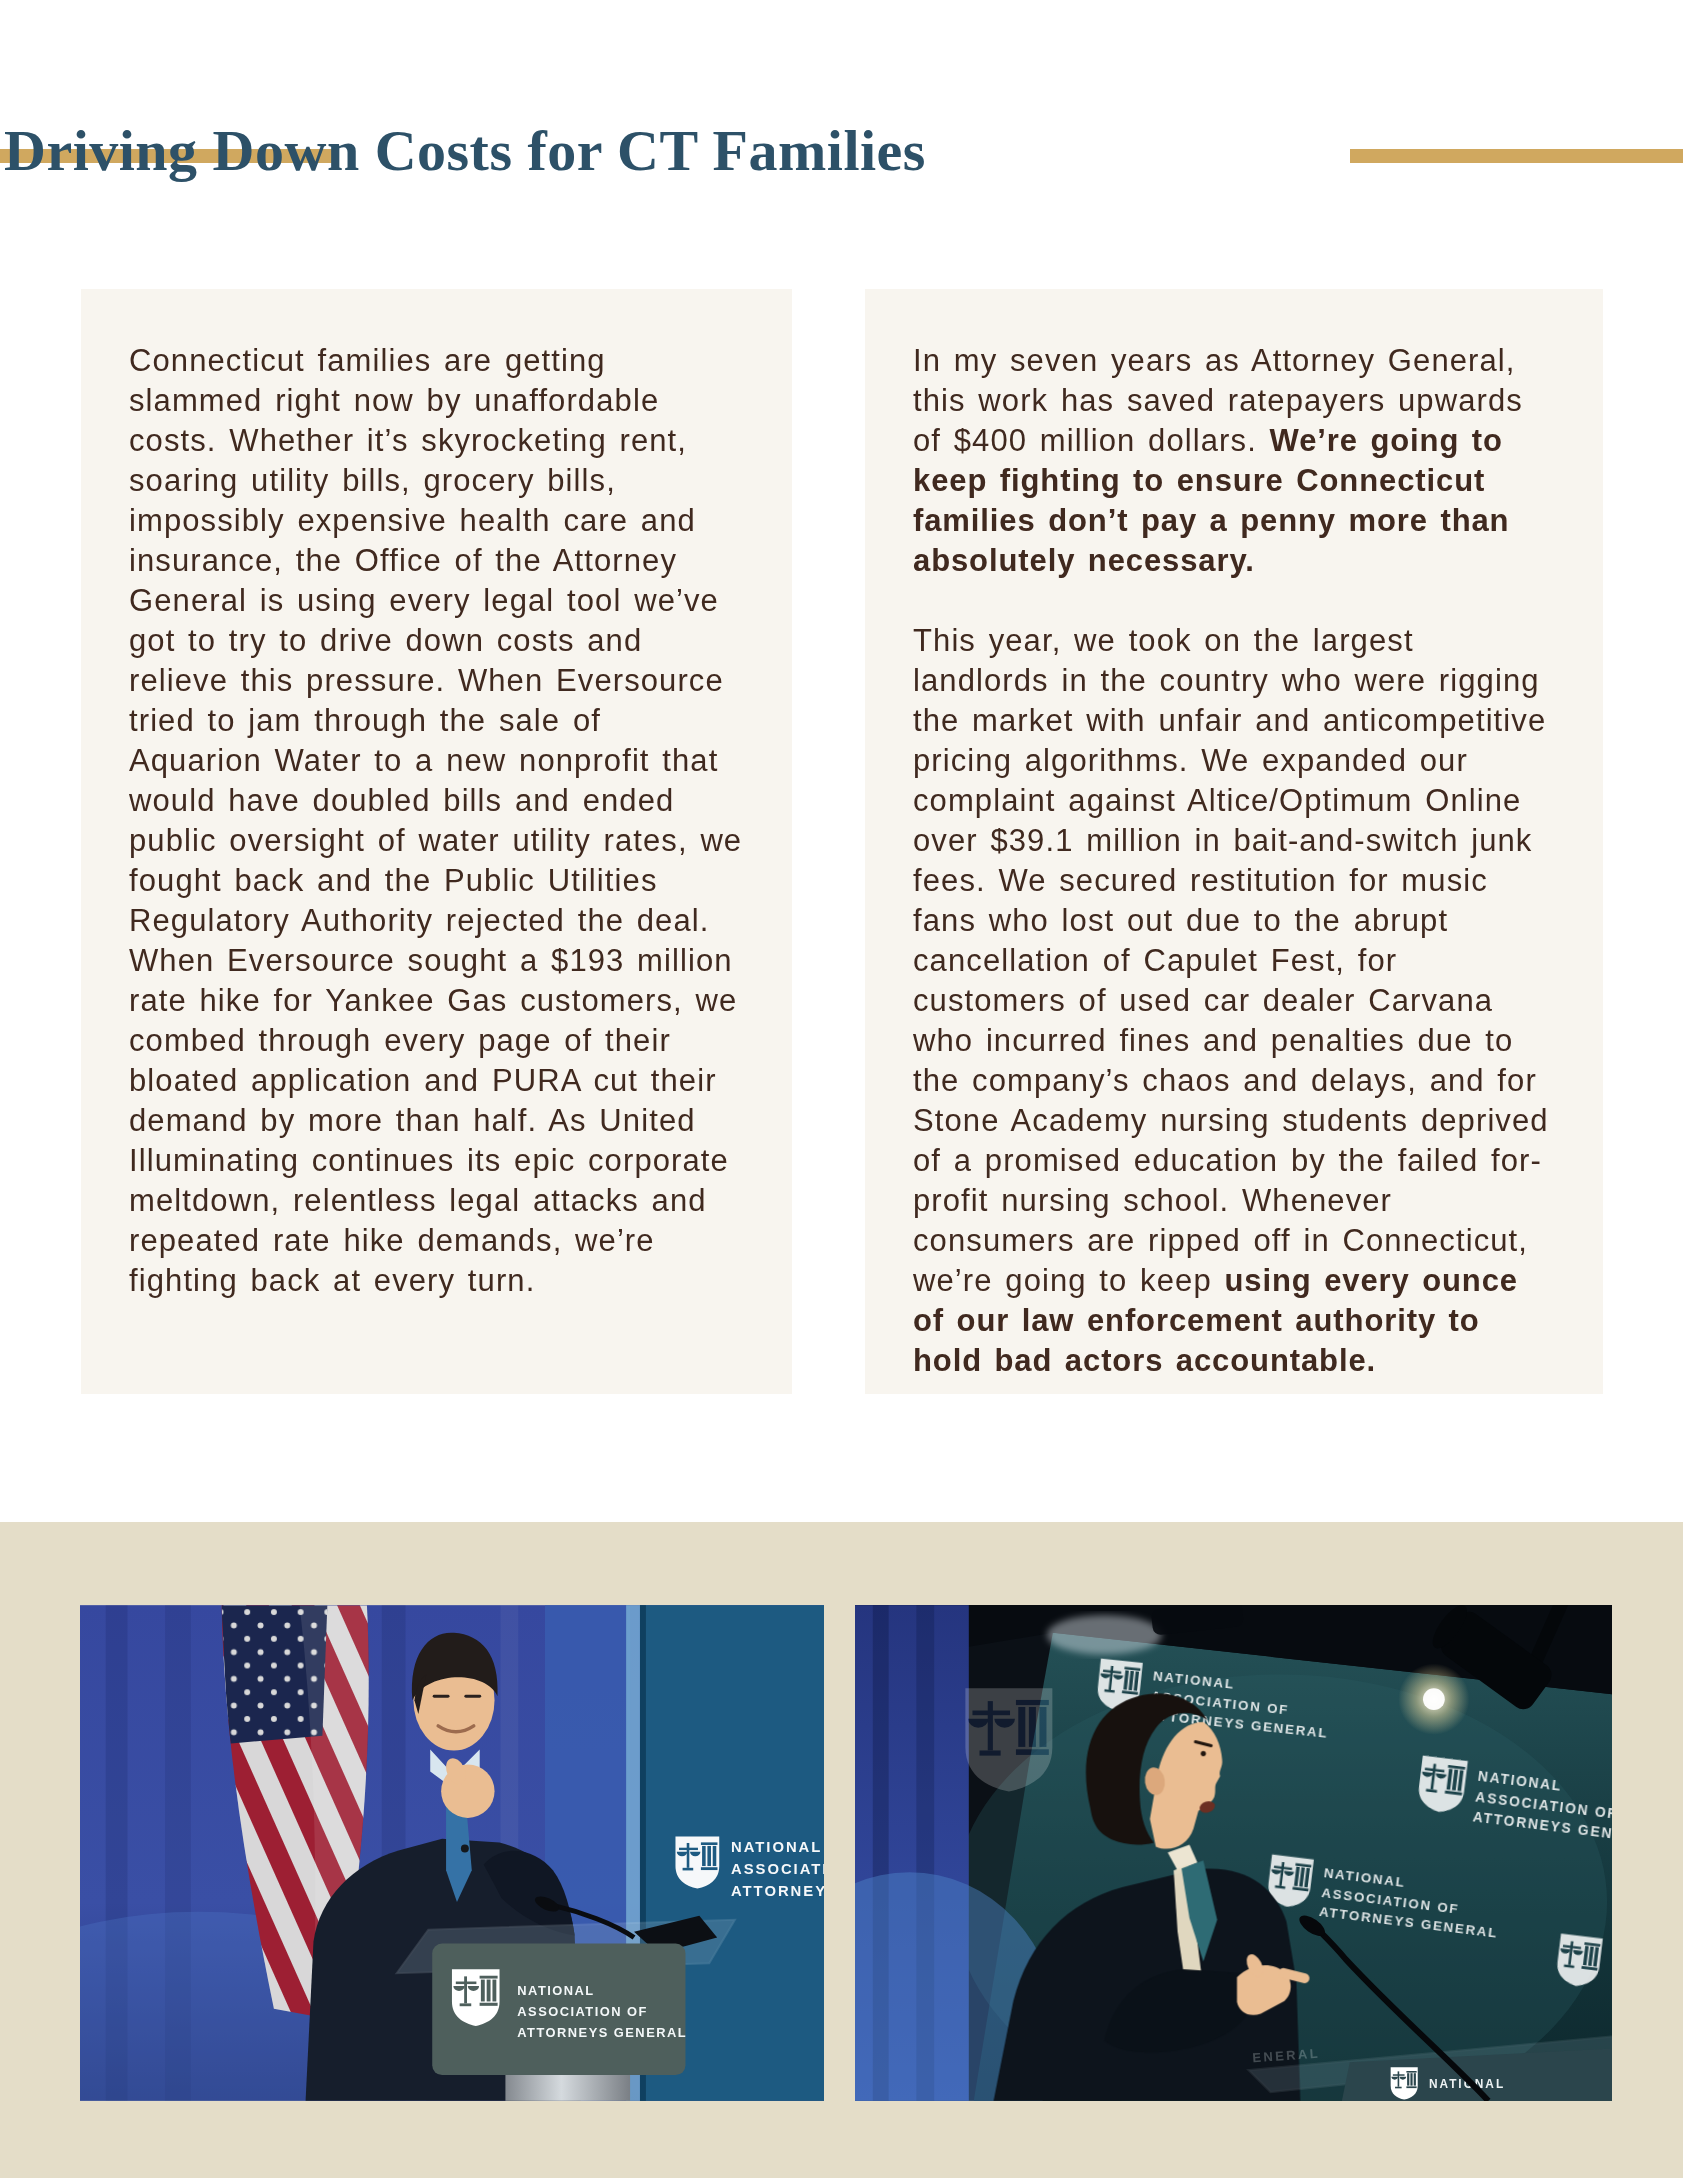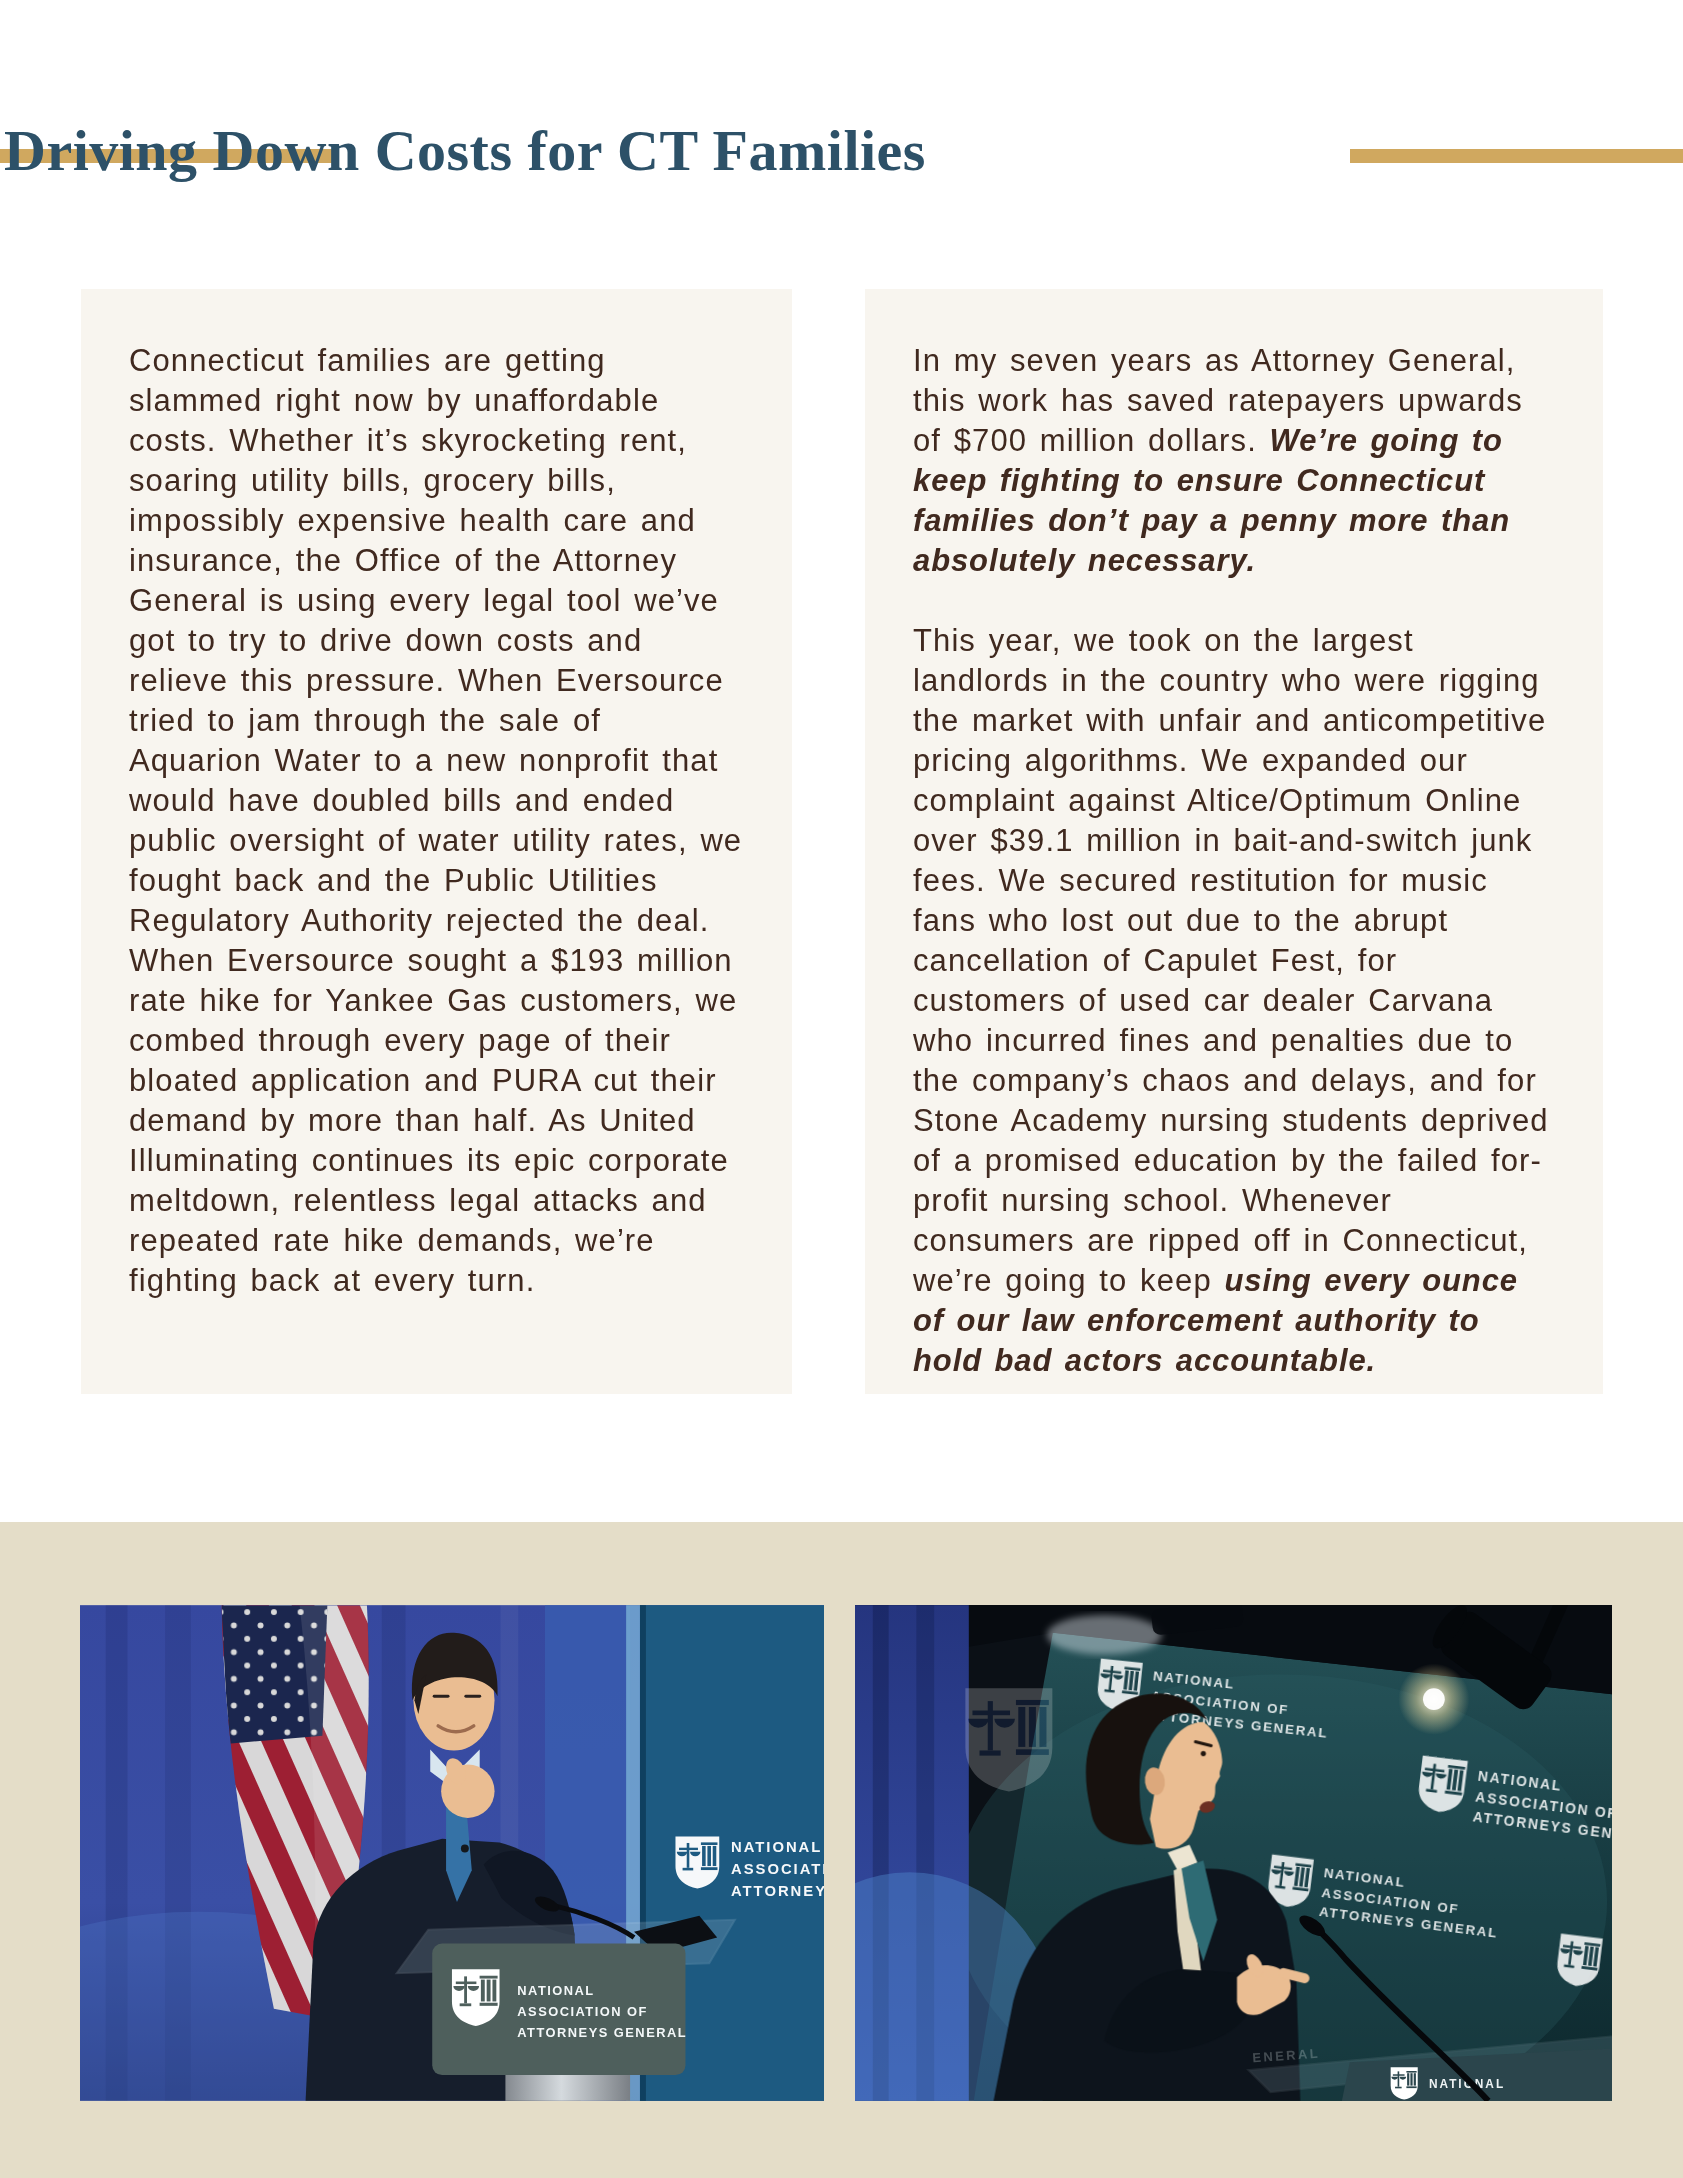--- a/index.html
+++ b/index.html
@@ -22,21 +22,21 @@
     position:absolute;top:289px;height:1105px;background:var(--boxBg,#f8f5ef);
     box-sizing:border-box;padding:52px 48px;color:var(--bodyInk,#40291f);
   }
   .left-box{left:81px;width:711px;}
   .right-box{left:865px;width:738px;}
   .body-par{
     margin:0 0 40px 0;font-size:31px;line-height:40px;
     letter-spacing:1.1px;word-spacing:3px;font-weight:400;
   }
   .body-par:last-child{margin-bottom:0;}
-  .body-par strong{font-weight:700;letter-spacing:0.9px;font-style:italic;}
+  .body-par strong{font-weight:700;letter-spacing:0.9px;}
   
   .band{position:absolute;left:0;top:1522px;width:1683px;height:656px;background:var(--bandBg,#e4ddc8);}
   .photo{position:absolute;top:1605px;margin:0;overflow:hidden;}
   .photo-left{left:80px;width:744px;height:496px;}
   .photo-right{left:855px;width:757px;height:496px;}
   .photo svg{display:block;width:100%;height:100%;}
   svg text{font-family:"Liberation Sans",sans-serif;font-weight:700;}
 </style>
 </head>
 <body>
@@ -46,21 +46,21 @@
   <header>
     <div class="gold-bar left"></div>
     <h1 class="title">Driving Down Costs for CT Families</h1>
     <div class="gold-bar right"></div>
   </header>
 
   <section class="text-box left-box">
       <p class="body-par"><span>Connecticut families are getting slammed right now by unaffordable costs. Whether it’s skyrocketing rent, soaring utility bills, grocery bills, impossibly expensive health care and insurance, the Office of the Attorney General is using every legal tool we’ve got to try to drive down costs and relieve this pressure. When Eversource tried to jam through the sale of Aquarion Water to a new nonprofit that would have doubled bills and ended public oversight of water utility rates, we fought back and the Public Utilities Regulatory Authority rejected the deal. When Eversource sought a $193 million rate hike for Yankee Gas customers, we combed through every page of their bloated application and PURA cut their demand by more than half.  As United Illuminating continues its epic corporate meltdown, relentless legal attacks and repeated rate hike demands, we’re fighting back at every turn.</span></p>
     </section>
   <section class="text-box right-box">
-      <p class="body-par"><span>In my seven years as Attorney General, this work has saved ratepayers upwards of $700 million dollars. </span><strong>We’re going to keep fighting to ensure Connecticut families don’t pay a penny more than absolutely necessary.</strong></p>
+      <p class="body-par"><span>In my seven years as Attorney General, this work has saved ratepayers upwards of $400 million dollars. </span><strong>We’re going to keep fighting to ensure Connecticut families don’t pay a penny more than absolutely necessary.</strong></p>
       <p class="body-par"><span>This year, we took on the largest landlords in the country who were rigging the market with unfair and anticompetitive pricing algorithms. We expanded our complaint against Altice/Optimum Online over $39.1 million in bait-and-switch junk fees. We secured restitution for music fans who lost out due to the abrupt cancellation of Capulet Fest, for customers of used car dealer Carvana who incurred fines and penalties due to the company’s chaos and delays, and for Stone Academy nursing students deprived of a promised education by the failed for-profit nursing school. Whenever consumers are ripped off in Connecticut, we’re going to keep </span><strong>using every ounce of our law enforcement authority to hold bad actors accountable.</strong></p>
     </section>
 
   <div class="band"></div>
 
   <figure class="photo photo-left">
     <svg viewBox="0 0 752 501">
       <defs>
         <symbol id="naag-shield" viewBox="0 0 40 46" overflow="visible">
           <path d="M1.5,1.5 h37 v25 c0,11.5 -8.5,17 -18.5,19 C10,43.5 1.5,38 1.5,26.5 Z" fill="#ffffff"></path>

